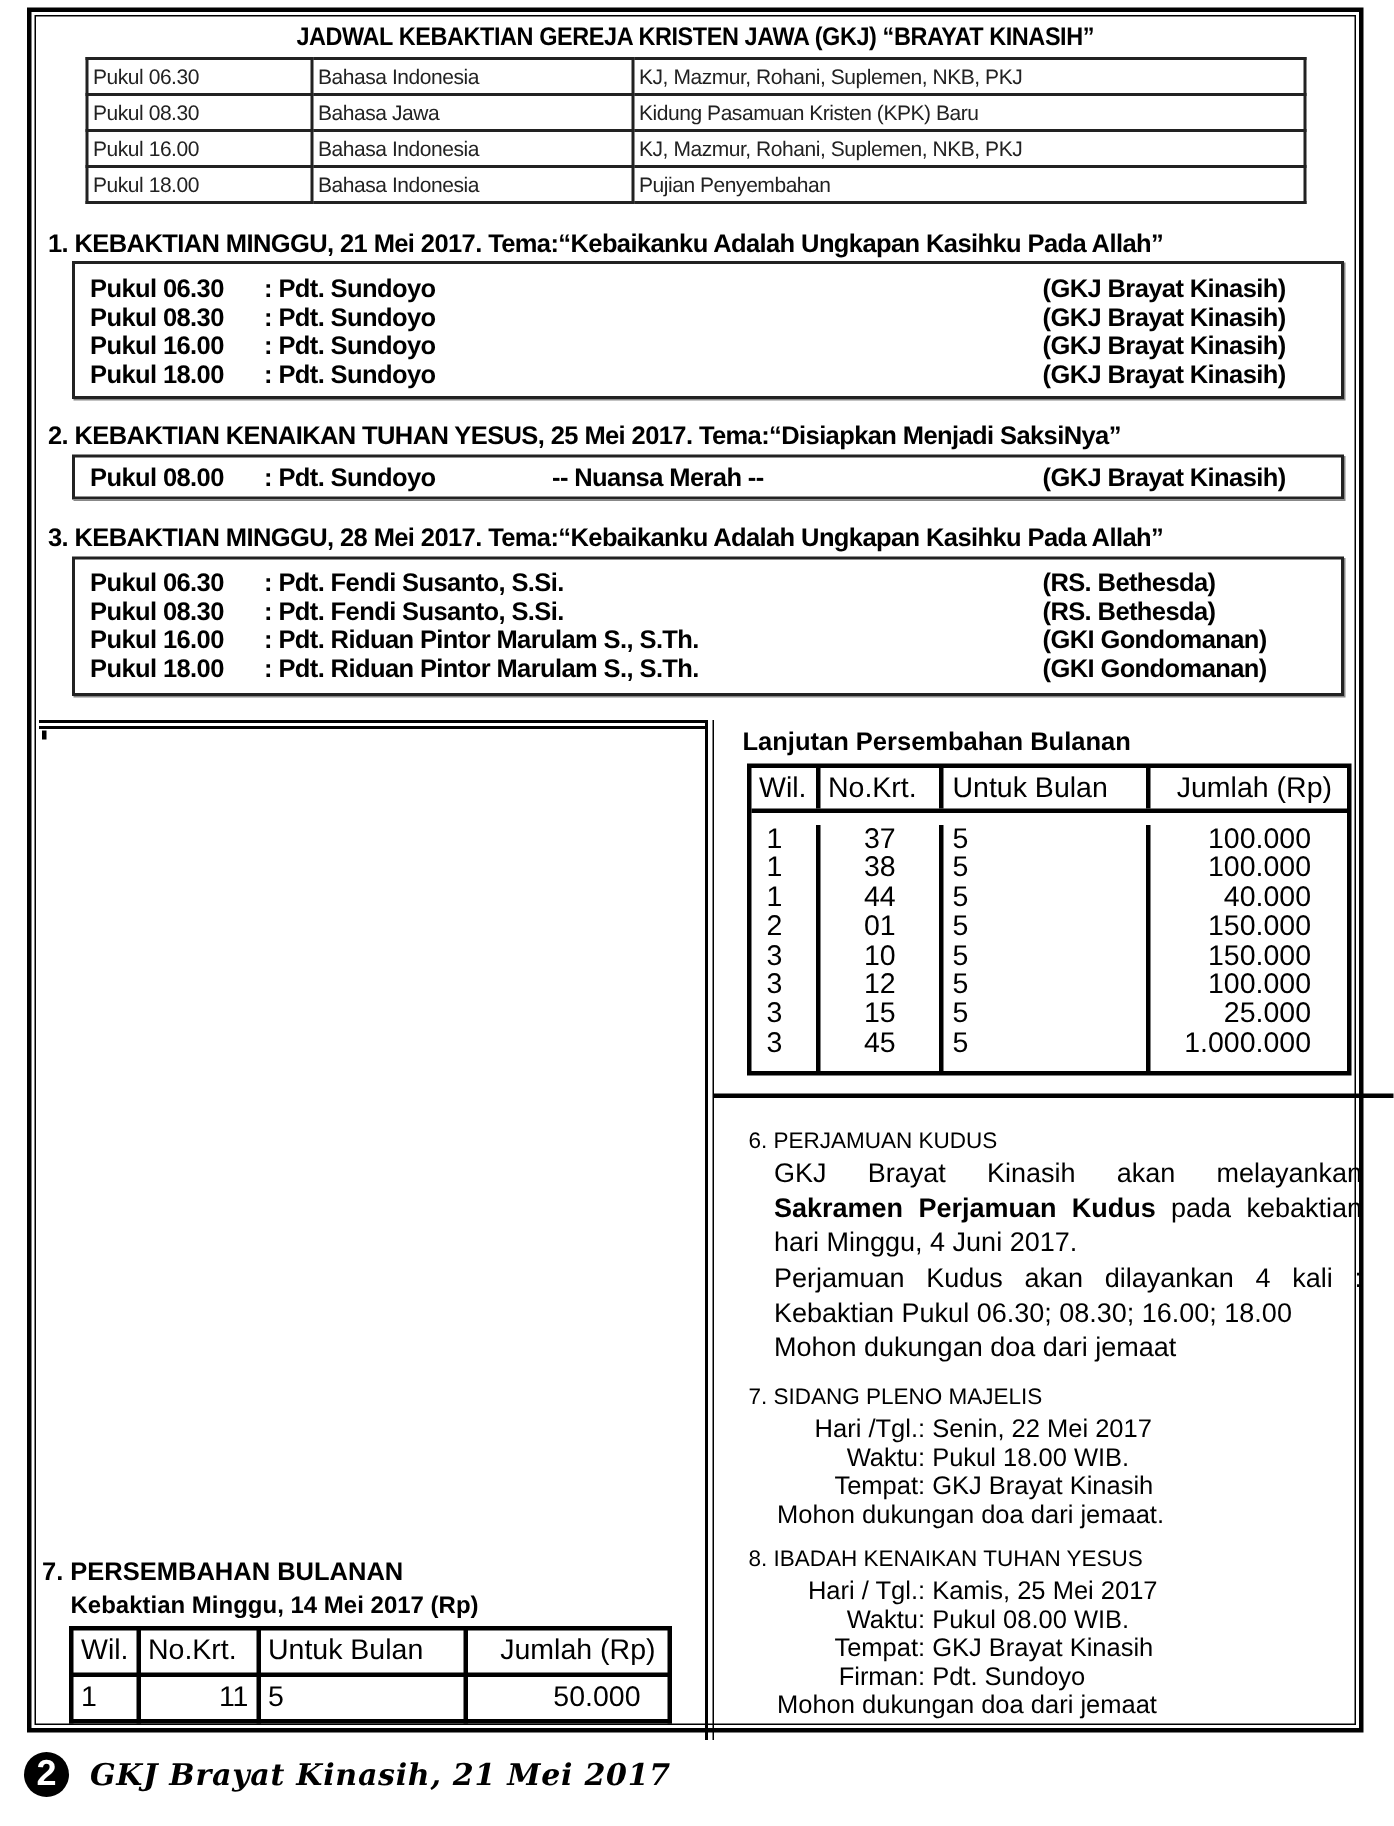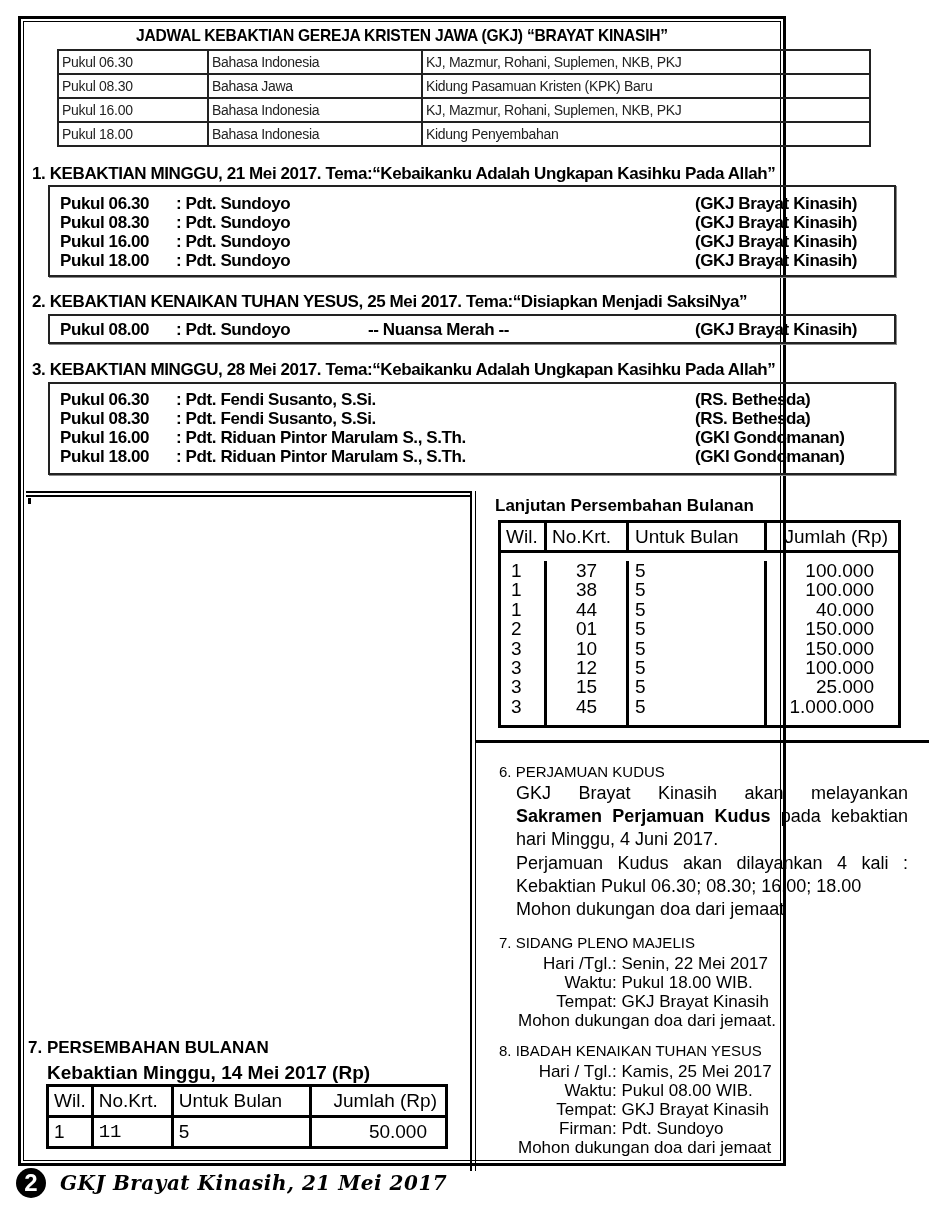--- a/index.html
+++ b/index.html
@@ -1,19 +1,19 @@
 <!DOCTYPE html>
 <html><head>
 <meta charset="utf-8">
 <style>
   * { box-sizing: border-box; margin: 0; padding: 0; }
   html, body { width: 929px; height: 1217px; background: #fff; color: #000; overflow: hidden; }
   body { position: relative; font-family: "Liberation Sans", sans-serif; }
 
-  .outer { position: absolute; left: 18px; top: 16px; width: 768px; height: 1150px; border: 3px solid #000; }
+  .outer { position: absolute; left: 18px; top: 5px; width: 891px; height: 1150px; border: 3px solid #000; }
   .outer-inner { position: absolute; left: 2px; top: 2px; right: 2px; bottom: 2px; border: 1px solid #000; }
 
   .title { position: absolute; left: 0; width: 100%; top: 4px; text-align: center; font-weight: bold; font-size: 17px; letter-spacing: -0.3px; transform: scaleX(0.92); }
 
   .sched { position: absolute; left: 33px; top: 27px; width: 814px; border-collapse: collapse; border: 2px solid #222; }
   .sched td { border: 2px solid #222; font-size: 14px; color: #222; padding: 2px 3px; height: 24px; font-weight: normal; letter-spacing: -0.3px; }
   .sched td.c1 { width: 150px; }
   .sched td.c2 { width: 214px; }
 
   .sec-head { position: absolute; left: 8px; font-weight: bold; font-size: 17px; letter-spacing: -0.4px; white-space: nowrap; }
@@ -46,25 +46,25 @@
   .rdiv { position: absolute; left: 452px; top: 718px; width: 463px; height: 4px; border-top: 3px solid #000; }
 
   .r-sec { position: absolute; left: 475px; font-size: 15px; }
   .r-sec .h { font-size: 15px; letter-spacing: 0; }
   .para { position: absolute; left: 492px; width: 392px; font-size: 18px; line-height: 23px; text-align: justify; }
   .kv { position: absolute; left: 494px; font-size: 17px; line-height: 19px; }
   .kv .line { display: flex; }
   .kv .k { width: 94px; text-align: right; }
 
   .pb-head { position: absolute; left: 28px; top: 1038px; font-weight: bold; font-size: 17px; }
-  .pb-sub { position: absolute; left: 47px; top: 1062px; font-weight: bold; font-size: 19px; }
+  .pb-sub { position: absolute; left: 47px; top: 1062px; font-weight: bold; font-size: 16px; }
   .pb-table { position: absolute; left: 46px; top: 1084px; width: 402px; border-collapse: collapse; border: 3px solid #000; }
   .pb-table td { border: 3px solid #000; font-size: 19px; padding: 0 5px; height: 31px; }
   .pb-table td.j { text-align: right; padding-right: 18px; }
-  .pb-table td.n { text-align: left; font-family: Liberation Mono, monospace; }
+  .pb-table td.n { text-align: right; }
 
   .footer { position: absolute; left: 16px; top: 1168px; display: flex; align-items: center; }
   .num-badge { width: 30px; height: 30px; border-radius: 50%; background: #000; color: #fff; font-weight: bold; font-size: 24px; display: flex; align-items: center; justify-content: center; font-family: "Liberation Sans", sans-serif; }
   .foot-text { margin-left: 14px; font-family: "DejaVu Serif", serif; font-style: italic; font-weight: bold; font-size: 20px; letter-spacing: 0.5px; }
 </style>
 </head>
 <body>
 
 <div class="outer">
   <div class="outer-inner">
@@ -84,21 +84,21 @@
         <td>Kidung Pasamuan Kristen (KPK) Baru</td>
       </tr>
       <tr>
         <td class="c1">Pukul 16.00</td>
         <td class="c2">Bahasa Indonesia</td>
         <td>KJ, Mazmur,  Rohani,  Suplemen, NKB, PKJ</td>
       </tr>
       <tr>
         <td class="c1">Pukul 18.00</td>
         <td class="c2">Bahasa Indonesia</td>
-        <td>Kidung Penyembahan</td>
+        <td>Pujian Penyembahan</td>
       </tr>
     </tbody>
       </table>
 
     <div class="sec-head" style="top:142px;">1. KEBAKTIAN MINGGU, 21 Mei 2017. Tema:“Kebaikanku Adalah Ungkapan Kasihku Pada Allah”</div>
     <div class="box" style="top:163px;height:92px;padding-top:7px;">
       <div class="row">
         <span class="t">Pukul 06.30</span>
         <span class="p">: Pdt. Sundoyo</span>
         <span class="loc">(GKJ Brayat Kinasih)</span>

